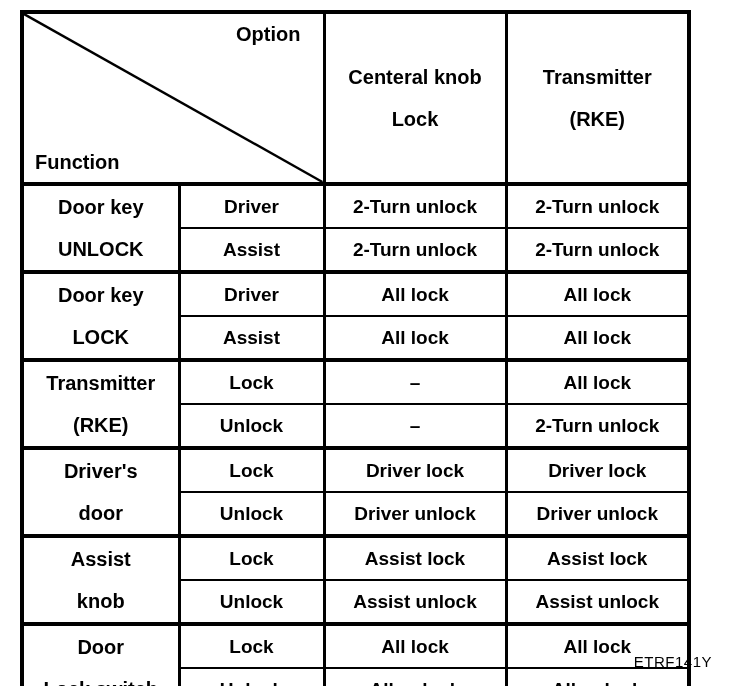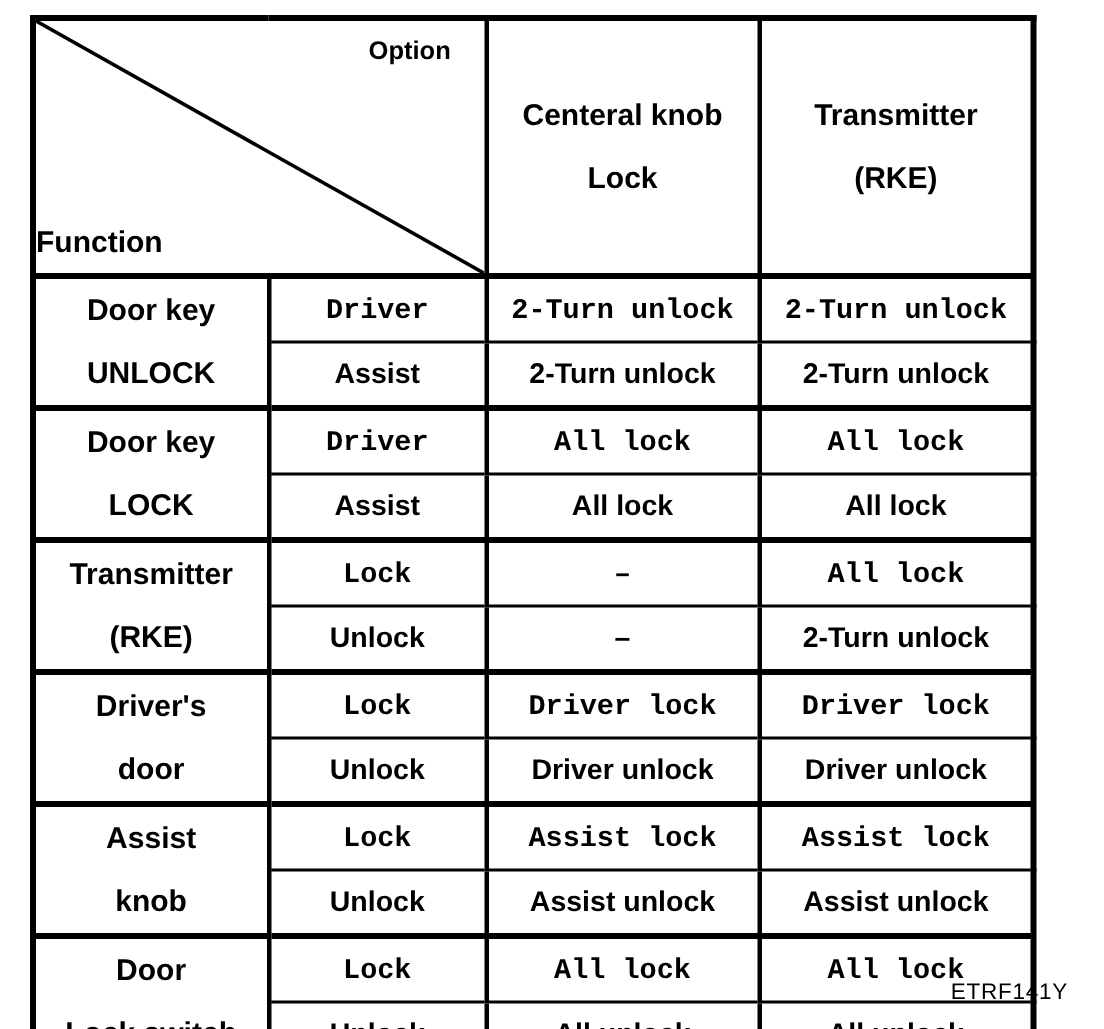--- a/index.html
+++ b/index.html
@@ -46,37 +46,36 @@
     position: absolute;
     left: 0; top: 0;
     width: 100%;
     height: 100%;
     display: block;
   }
   .corner-option {
     position: absolute;
     top: 8px;
     right: 22px;
-    font-size: 17px;
+    font-size: 20px;
     line-height: 24px;
   }
   .corner-function {
     position: absolute;
     bottom: 8px;
-    left: 0;
+    left: 11px;
     font-size: 20px;
     line-height: 24px;
   }
   .row-a td {
     height: 40px;
     border-top-width: 4px;
   }
   .row-a td.opt, .row-a td.val {
     border-bottom-width: 2px;
-    font-family: Liberation Mono, monospace;
   }
   .row-b td {
     height: 40px;
     border-top-width: 2px;
   }
   td.func {
     font-size: 20px;
     line-height: 42px;
     border-top-width: 4px;
     border-bottom-width: 4px;

